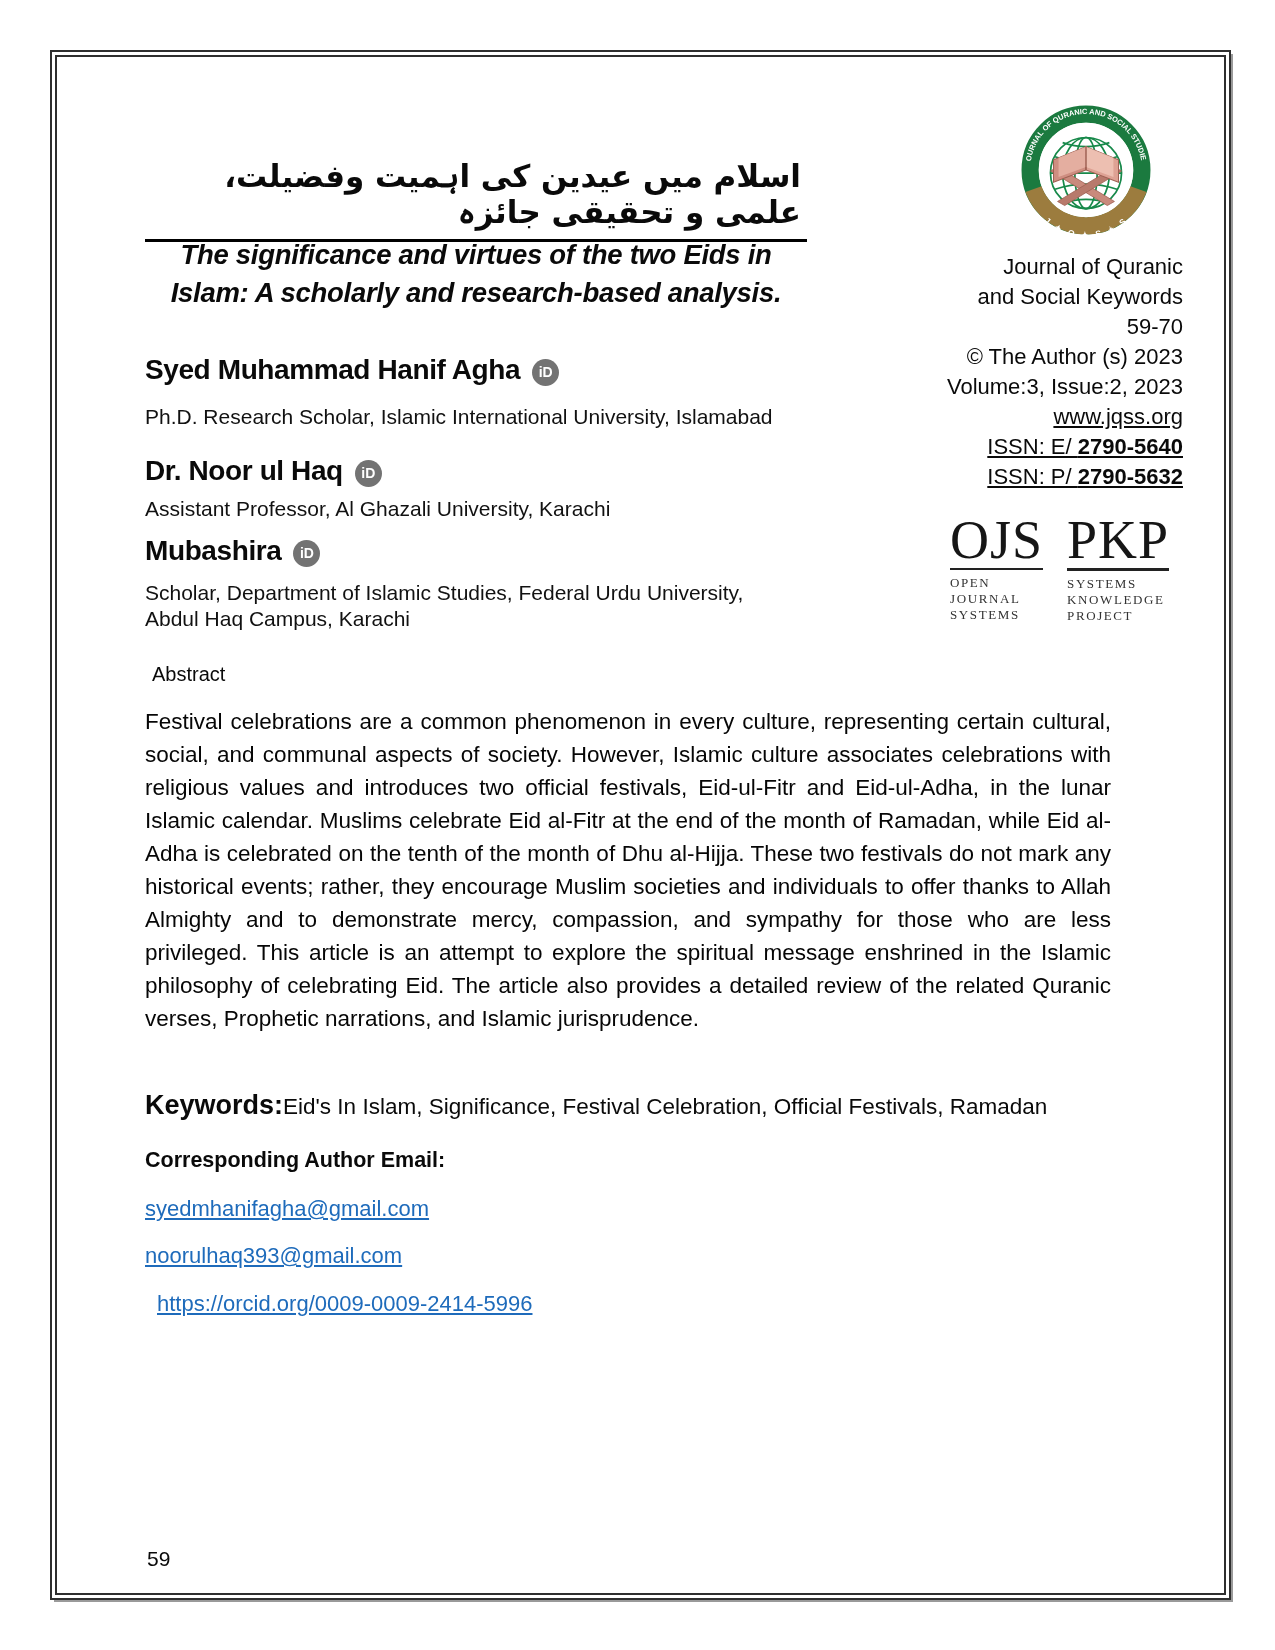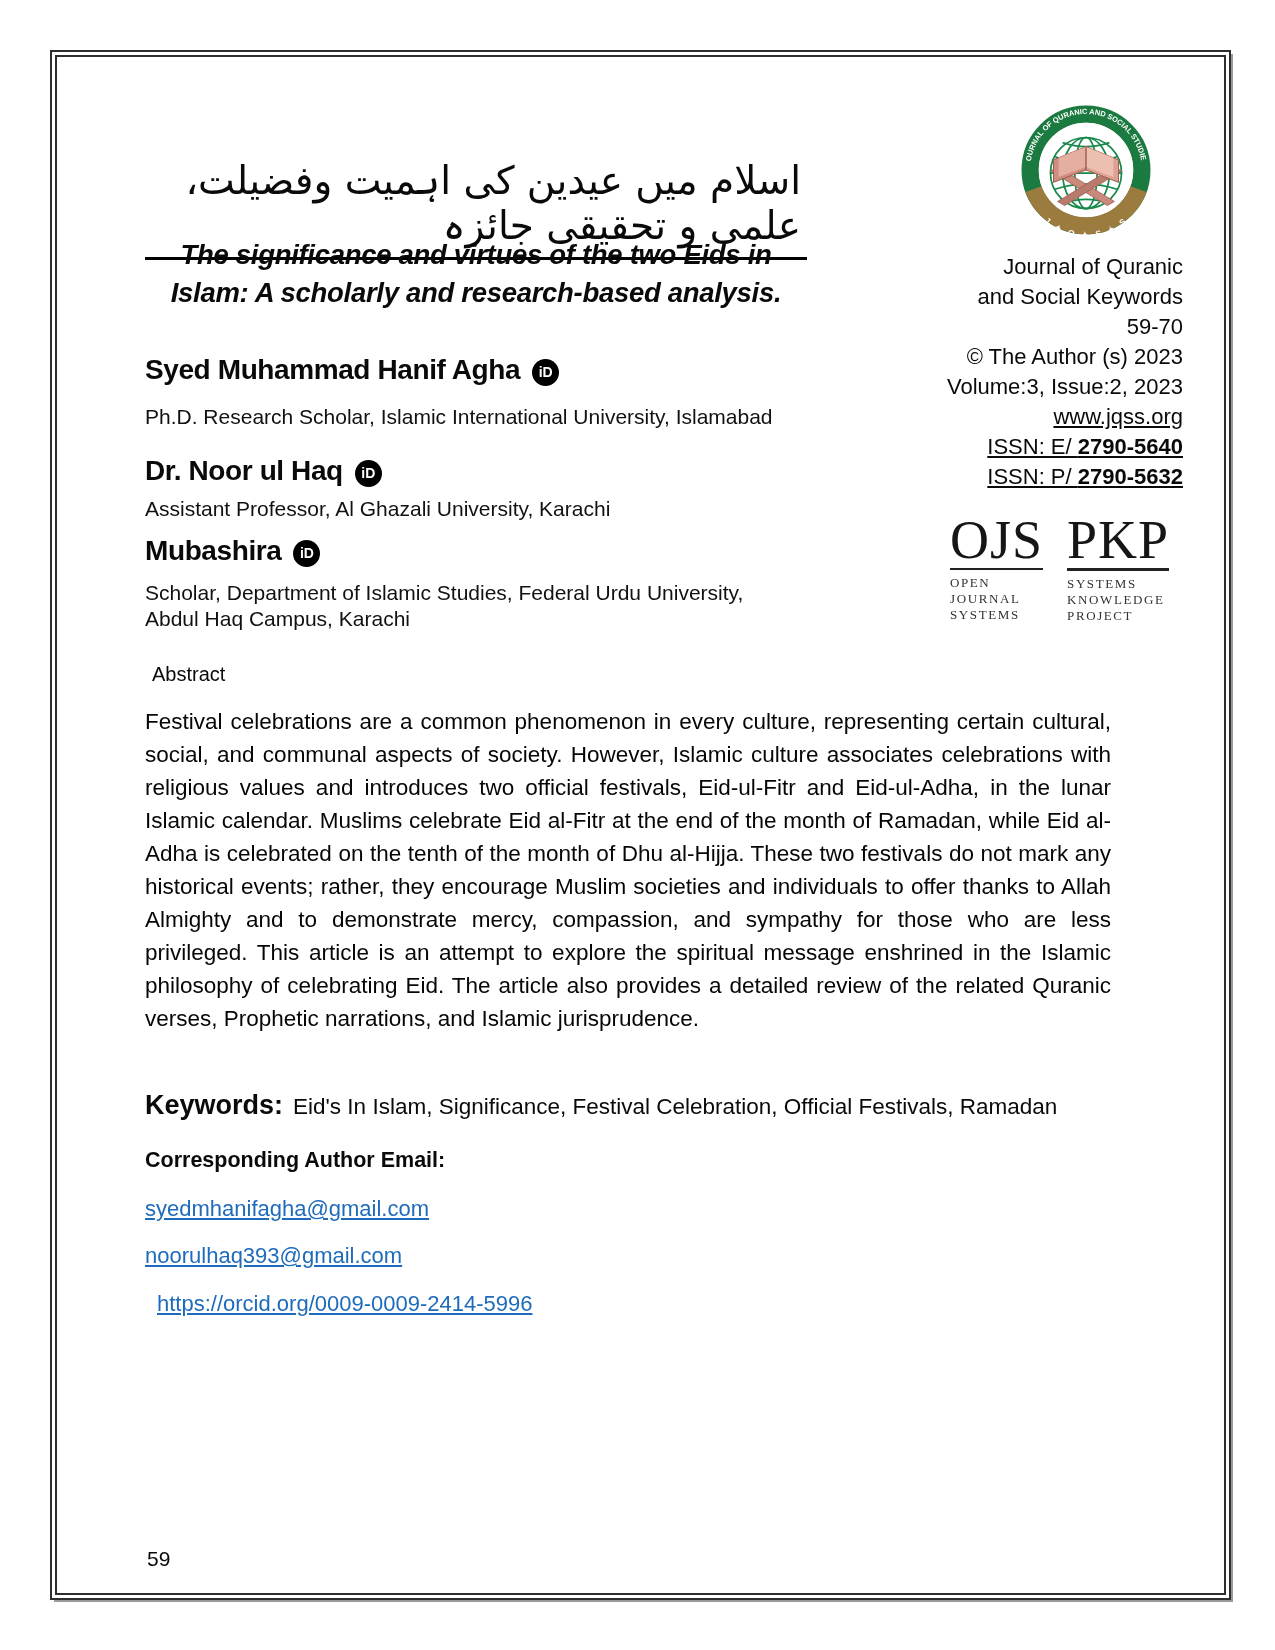--- a/index.html
+++ b/index.html
@@ -9,31 +9,31 @@
     -webkit-font-smoothing:antialiased;overflow:hidden;
   }
   .abs{position:absolute;}
   
   #frame-outer{left:50px;top:50px;width:1177px;height:1546px;border:2px solid #2e2e2e;
     box-shadow:3px 3px 0 -1px #9a9a9a;}
   #frame-inner{left:55px;top:55px;width:1167px;height:1536px;border:2px solid #2e2e2e;}
 
   
   #urdu-title{left:145px;top:158px;width:662px;text-align:right;direction:rtl;
-    font-family:"DejaVu Sans",sans-serif;font-size:39px;font-weight:normal;}
+    font-family:"DejaVu Sans",sans-serif;font-size:31px;font-weight:bold;}
   #urdu-title .ut-inner{display:inline-block;border-bottom:3px solid #000;padding:0 6px 9px 6px;}
   #english-title{left:145px;top:236px;width:662px;text-align:center;
     font-size:27.5px;line-height:38px;font-weight:bold;font-style:italic;letter-spacing:-0.3px;}
   #english-title div{white-space:nowrap;}
 
   
   .author-name{left:145px;font-size:28px;font-weight:bold;letter-spacing:-0.4px;white-space:nowrap;}
   .author-aff{left:145px;font-size:21px;line-height:26px;color:#111;}
   .orcid-icon{display:inline-block;width:27px;height:27px;border-radius:50%;
-    background:#000000;color:#ffffff;font-size:14px;font-weight:bold;text-align:center;
+    background:#737373;color:#ffffff;font-size:14px;font-weight:bold;text-align:center;
     line-height:27px;vertical-align:2px;margin-left:12px;font-style:normal;letter-spacing:0;}
 
   
   #journal-meta{left:790px;top:252px;width:393px;text-align:right;font-size:22px;line-height:30px;}
   #journal-meta .rc-line{white-space:nowrap;}
   .underlined{text-decoration:underline;}
   .rc-bold{font-weight:bold;}
 
   
   #journal-logo{left:1020px;top:104px;width:132px;height:132px;}
@@ -46,21 +46,21 @@
   .plogo-rule.thick{border-bottom-width:3px;}
   .plogo-lines{font-size:13px;line-height:16px;letter-spacing:1.6px;color:#333;}
 
   
   #abstract-heading{left:152px;top:663px;font-size:20px;font-weight:normal;}
   #abstract-text{left:145px;top:705px;width:966px;font-size:22.5px;line-height:33px;
     text-align:justify;color:#060606;}
 
   
   #keywords{left:145px;top:1090px;width:1000px;white-space:nowrap;font-size:22.5px;}
-  #keywords .kw-label{font-size:27px;font-weight:bold;margin-right:10px;}
+  #keywords .kw-label{font-size:27px;font-weight:bold;}
 
   
   #corresponding-label{left:145px;top:1148px;font-size:21.5px;font-weight:bold;}
   .doc-link{left:145px;font-size:22px;color:#1e6bbb;text-decoration:underline;white-space:nowrap;cursor:pointer;}
   #email-link-1{top:1196px;}
   #email-link-2{top:1243px;}
   #orcid-link{top:1291px;margin-left:12px;}
 
   #page-number{left:147px;top:1547px;font-size:21px;}
 </style>

